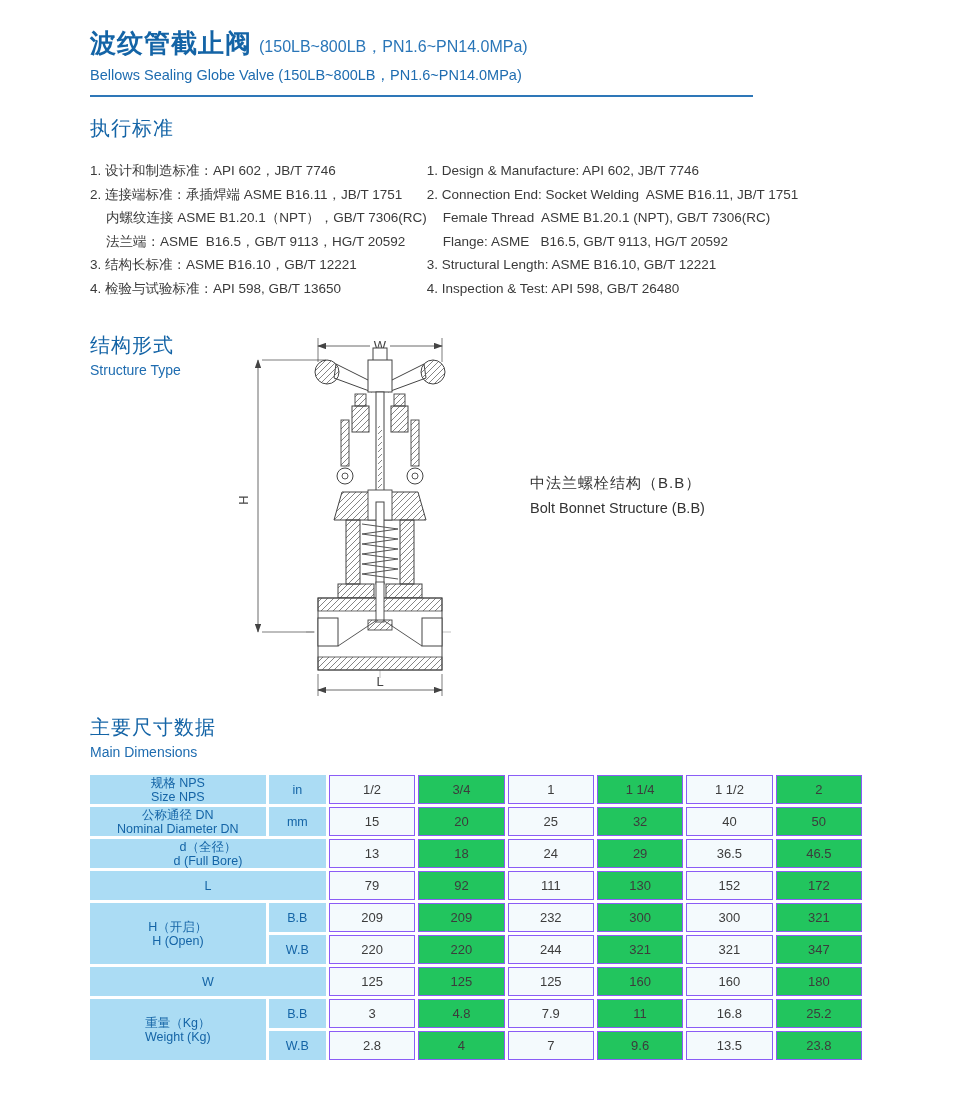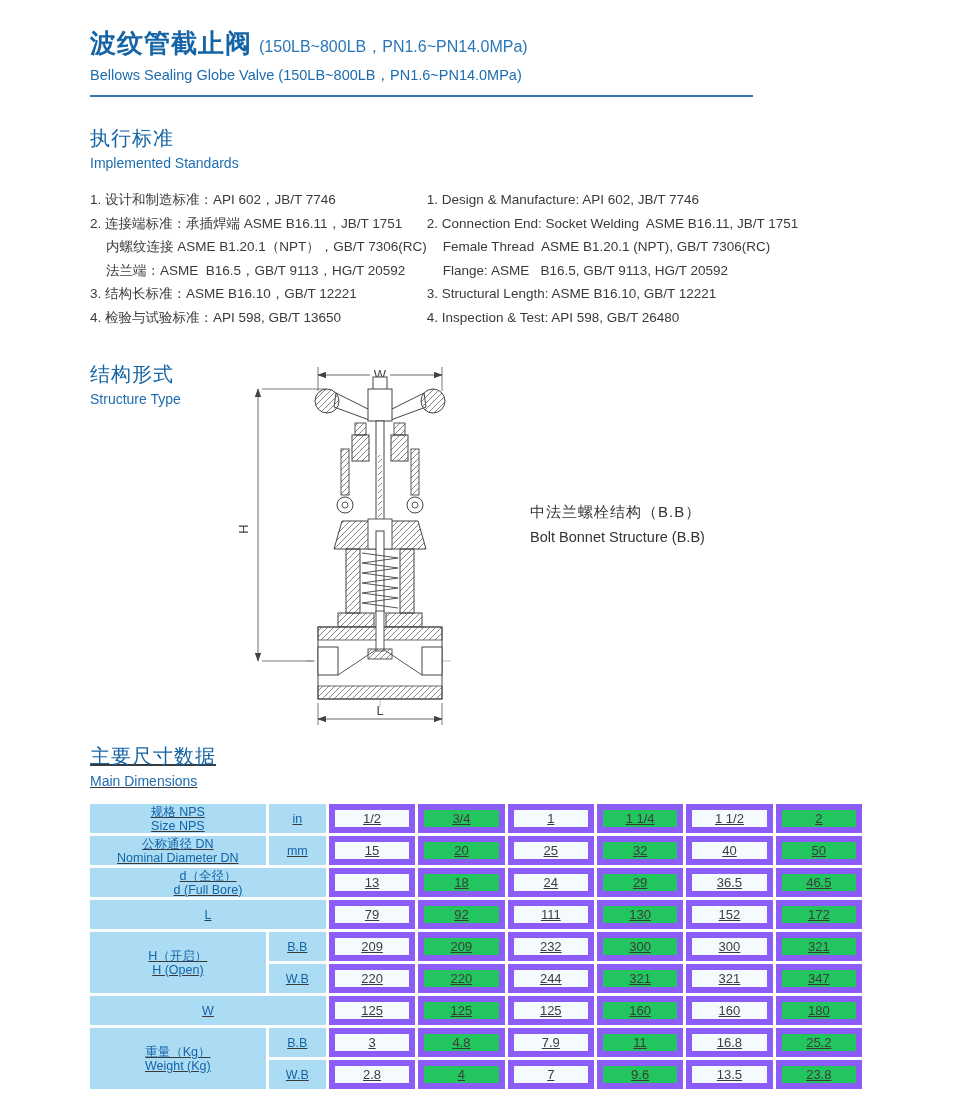--- a/index.html
+++ b/index.html
@@ -15,64 +15,63 @@
   .title-zh { font-size:26px; font-weight:bold; color:#1464a6; letter-spacing:1px; }
   .title-suffix { font-size:16px; color:#2a76b8; margin-left:7px; }
   .title-en { font-size:14.5px; color:#1e6cb0; margin-top:5px; }
   .rule { height:2px; background:#2e77b8; margin-top:10px; }
 
   
   .sec-head-zh { font-size:20px; color:#1464a6; letter-spacing:1px; }
   .sec-head-en { font-size:14px; color:#1e6cb0; margin-top:3px; }
 
   
-  .standards { margin-top:28px; }
+  .standards { margin-top:18px; }
   .std-cols { display:flex; margin-top:17px; }
   .std-col { list-style:none; }
   .std-col.left { width:420px; }
   .std-col.right { flex:1; }
   .std-col li { font-size:13.5px; line-height:23.5px; color:#3a3a3a; white-space:pre; }
   .std-col li.indent { padding-left:16px; }
 
   
   .structure-sec { position:relative; margin-top:30px; height:382px; }
   .structure-head { position:absolute; left:0; top:2px; }
   .drawing-wrap { position:absolute; left:140px; top:0; }
   .caption { position:absolute; left:440px; top:144px; }
   .caption-zh { font-size:15px; color:#333; letter-spacing:1px; }
   .caption-en { font-size:14.5px; color:#333; margin-top:7px; }
 
   
-  .dims-sec { margin-top:2px;text-decoration:underline; }
+  .dims-sec { margin-top:2px; }
   table.dims { border-collapse:separate; border-spacing:3px; width:778px;
                table-layout:fixed; margin-top:12px; margin-left:-3px; }
   table.dims td { height:29px; text-align:center; vertical-align:middle; overflow:hidden; }
   td.hdr { background:#abdcf4; color:#1464a6; font-size:12.5px; line-height:14px; }
   td.hdr .l2 { font-size:12.5px; }
-  td.val { font-size:13px; color:#3c3c3c; border:6px solid #8b5cf6; }
+  td.val { font-size:13px; color:#3c3c3c; border:1px solid #8b5cf6; }
   td.va { background:#f4fafd; }
   td.vb { background:#22c55e; }
 </style>
 </head>
 <body>
 
 <div class="page">
 
   <div>
     <div class="title-line">
       <span class="title-zh">波纹管截止阀</span>
       <span class="title-suffix">(150LB~800LB，PN1.6~PN14.0MPa)</span>
     </div>
     <div class="title-en">Bellows Sealing Globe Valve  (150LB~800LB，PN1.6~PN14.0MPa)</div>
     <div class="rule"></div>
   </div>
 
   <div class="standards">
     <div class="sec-head-zh">执行标准</div>
-    <div class="sec-head-en">Implemented Standards</div>
     <div class="std-cols">
       <ul class="std-col left" id="std-zh">
           <li>1. 设计和制造标准：API 602，JB/T 7746</li>
           <li>2. 连接端标准：承插焊端 ASME B16.11，JB/T 1751</li>
           <li class="indent">内螺纹连接 ASME B1.20.1（NPT），GB/T 7306(RC)</li>
           <li class="indent">法兰端：ASME  B16.5，GB/T 9113，HG/T 20592</li>
           <li>3. 结构长标准：ASME B16.10，GB/T 12221</li>
           <li>4. 检验与试验标准：API 598, GB/T 13650</li>
         </ul>
       <ul class="std-col right" id="std-en">

